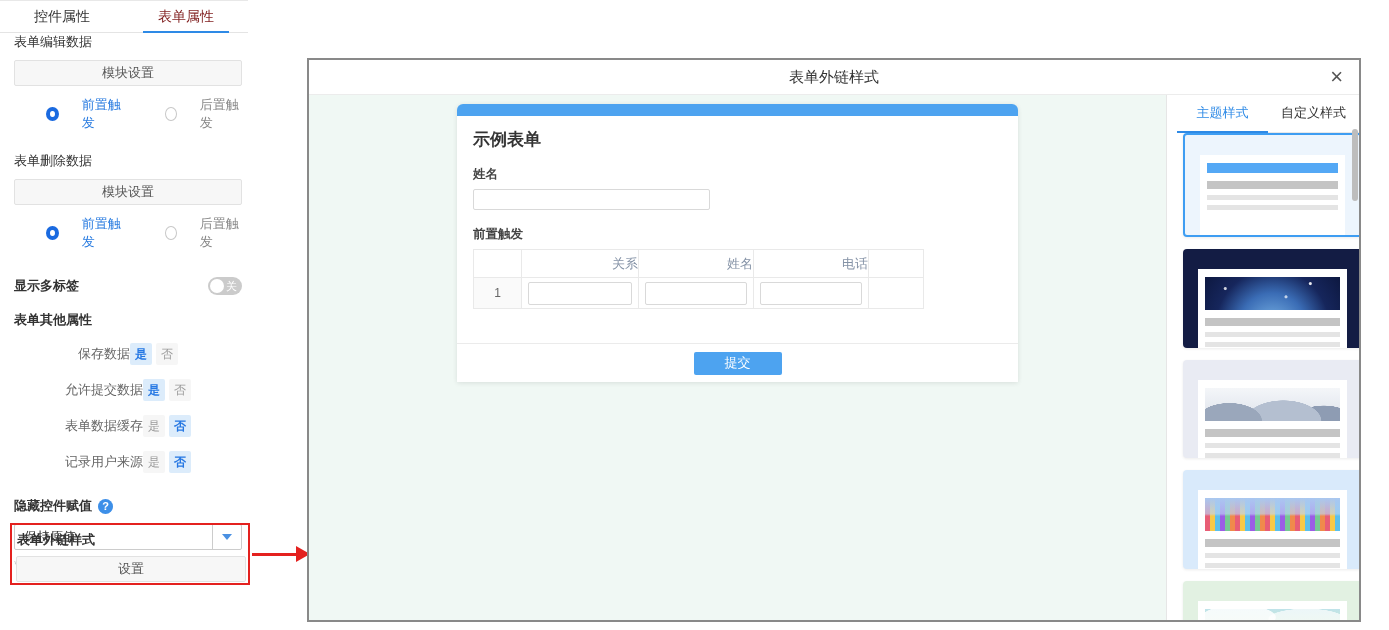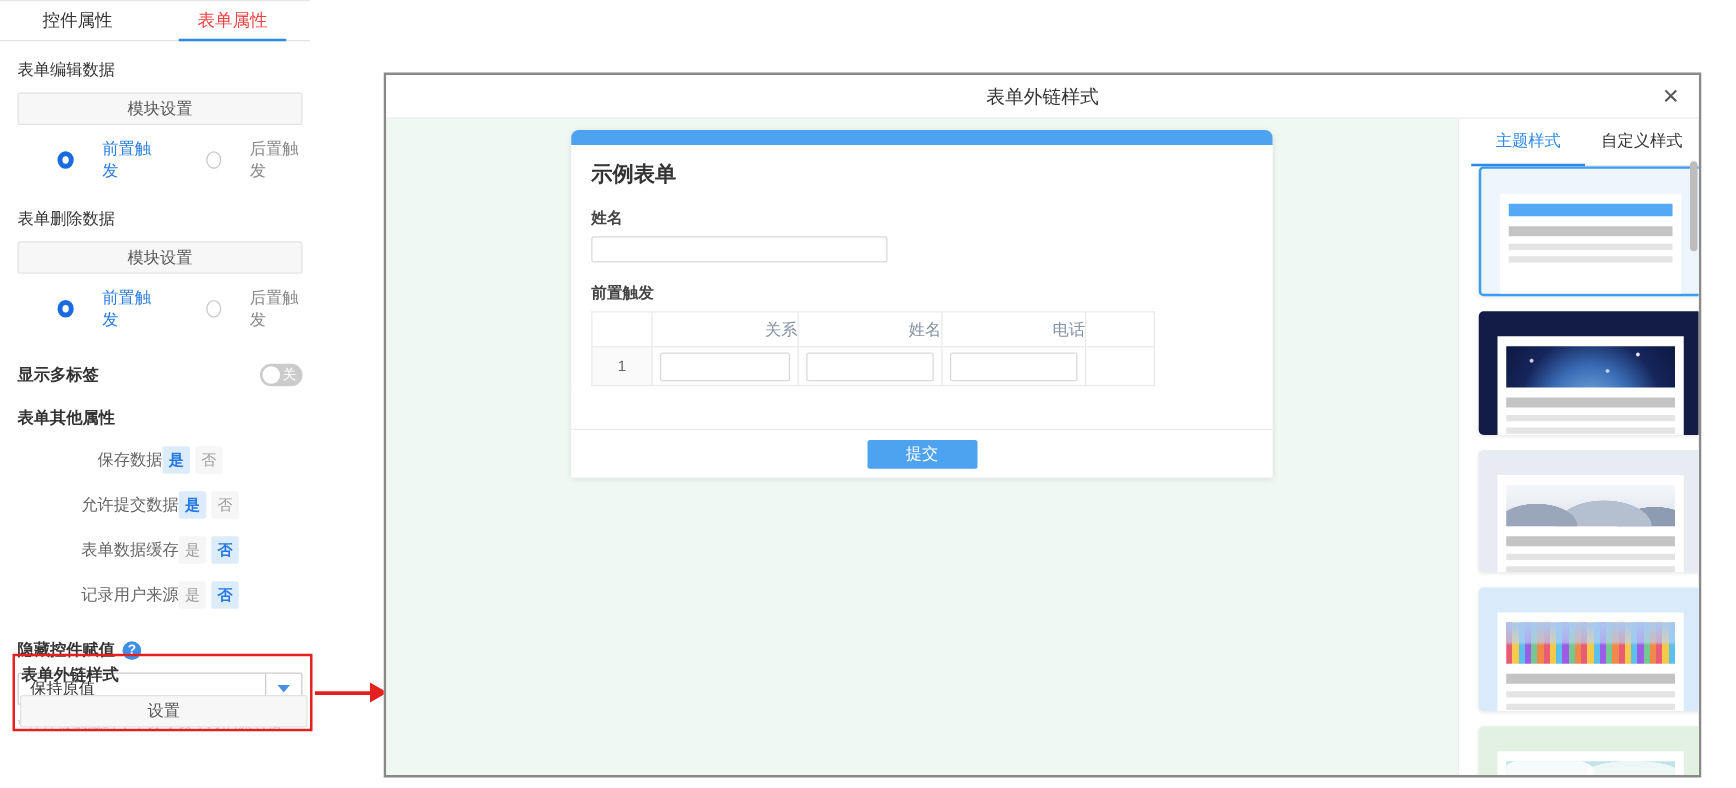--- a/index.html
+++ b/index.html
@@ -4,24 +4,24 @@
 <style>
   * { margin:0; padding:0; box-sizing:border-box; }
   html,body { width:1389px; height:630px; background:#fff;
     font-family:"Liberation Sans","DejaVu Sans",sans-serif; color:#333; overflow:hidden; }
   .stage { position:relative; width:1389px; height:630px; background:#fff; }
 
   
   .sidebar { position:absolute; left:0; top:0; width:248px; height:630px; background:#fff; border-top:1px solid #e8e8e8; }
   .side-tabs { display:flex; height:32px; border-bottom:1px solid #e4e4e4; }
   .side-tab { flex:1; text-align:center; font-size:14px; line-height:30px; color:#333; cursor:pointer; position:relative; }
-  .side-tab.active { color:#ef4444; }
+  .side-tab.active { color:#7f1d1d; }
   .side-tab.active::after { content:""; position:absolute; left:50%; transform:translateX(-50%); bottom:-1px; width:86px; height:2px; background:#2e8ae6; }
   .side-body { padding:0 6px 0 14px; }
-  .sec-title { font-size:13px; color:#333; margin-top:14px; }
+  .sec-title { font-size:13px; color:#333; margin-top:0; }
   .sec-title.bold { font-weight:bold; }
   .block-btn { margin-top:9px; width:228px; height:26px; background:#f7f7f7; border:1px solid #e2e2e2;
     font-size:13px; color:#555; text-align:center; line-height:24px; border-radius:2px; cursor:pointer; }
   .radio-row { display:flex; margin-top:10px; padding-left:32px; gap:42px; }
   .radio-item { display:flex; align-items:center; gap:23px; font-size:13px; cursor:pointer; }
   .radio-dot { width:14px; height:14px; border-radius:50%; background:#fff; }
   .radio-item.sel .radio-dot { border:4px solid #1a6ae0; }
   .radio-item.unsel .radio-dot { border:1px solid #c8c8c8; }
   .radio-item.sel { color:#2a7ce0; }
   .radio-item.unsel { color:#888; }

